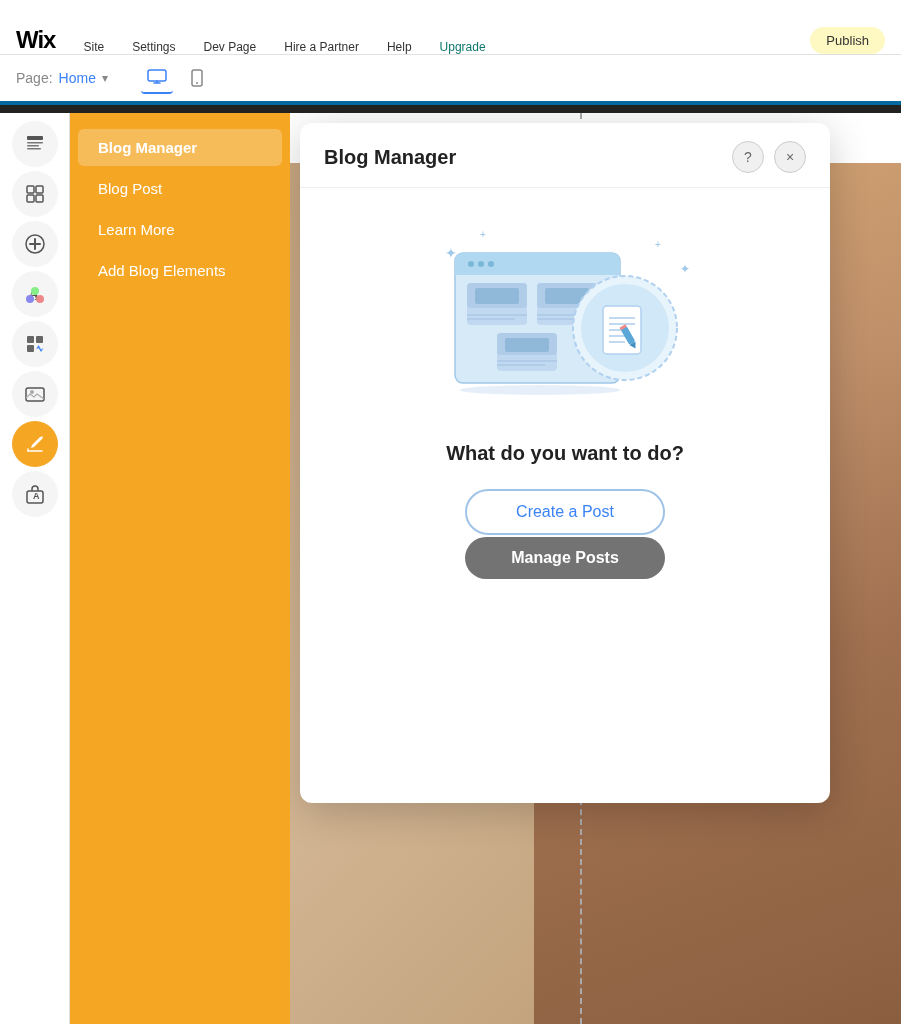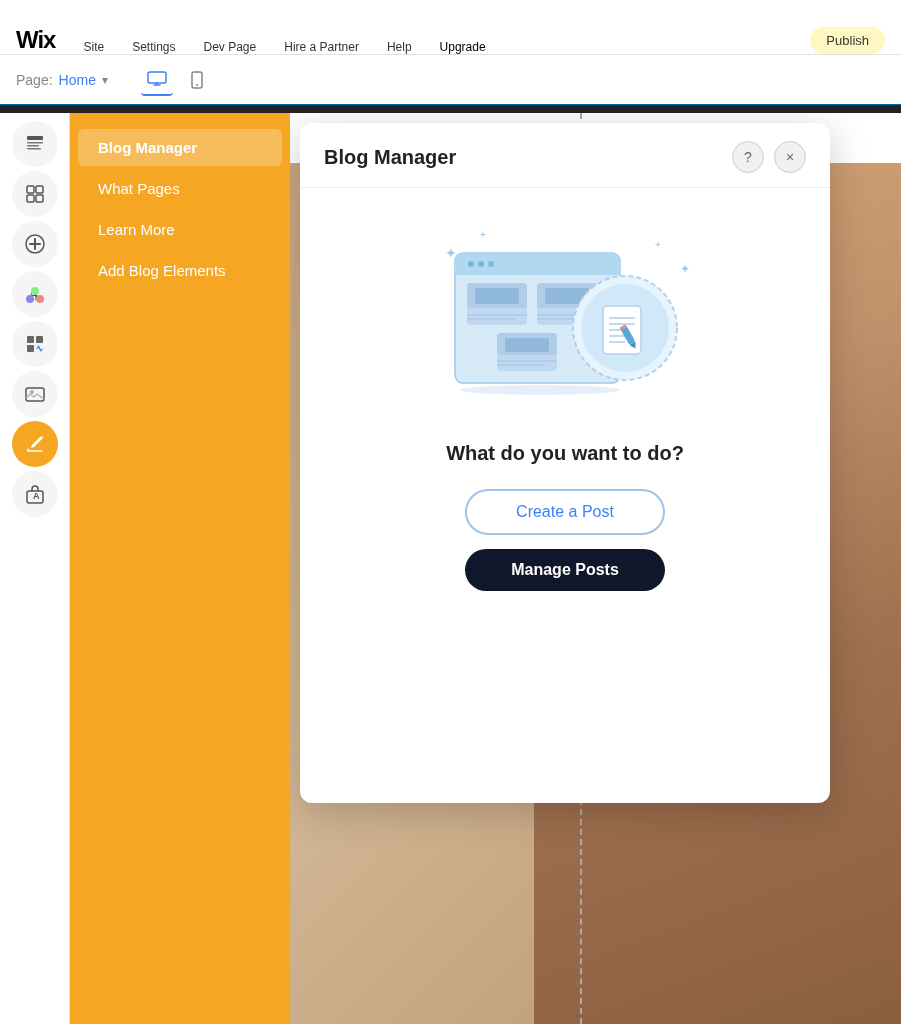--- a/index.html
+++ b/index.html
@@ -24,40 +24,40 @@
       position: relative;
       z-index: 10;
     }
     .nav-item {
       font-size: 12px;
       color: #333;
       cursor: pointer;
       white-space: nowrap;
     }
     .nav-item.upgrade {
-      color: #000000;
+      color: #0f766e;
     }
     .nav-right {
       margin-left: auto;
     }
     .nav-btn {
       background: #fef9c3;
       border: none;
       border-radius: 20px;
       padding: 6px 16px;
       font-size: 13px;
       cursor: pointer;
       color: #333;
     }
 
     
     .toolbar {
       height: 50px;
       background: #fff;
-      border-bottom: 1px solid #0369a1;
+      border-bottom: 4px solid #0369a1;
       display: flex;
       align-items: center;
       padding: 0 16px;
       gap: 17px;
       position: relative;
       z-index: 10;
     }
     .page-selector {
       display: flex;
       align-items: center;
@@ -266,21 +266,21 @@
     .question-text {
       font-size: 20px;
       font-weight: 600;
       color: #222;
       text-align: center;
     }
 
     .action-buttons {
       display: flex;
       flex-direction: column;
-      gap: 14px;
+      gap: 2px;
       width: 100%;
       align-items: center;
     }
 
     .btn-create {
       width: 200px;
       padding: 12px 24px;
       border-radius: 25px;
       border: 2px solid #a0c4e8;
       background: #fff;
@@ -289,21 +289,21 @@
       cursor: pointer;
       text-align: center;
       transition: background 0.2s;
     }
 
     .btn-manage {
       width: 200px;
       padding: 12px 24px;
       border-radius: 25px;
       border: none;
-      background: #0f172a;
+      background: #737373;
       color: #fff;
       font-size: 16px;
       font-weight: 600;
       cursor: pointer;
       text-align: center;
       transition: background 0.2s;
     }
 
     
     .dashed-line {
@@ -439,21 +439,21 @@
         <rect x="3" y="8" width="16" height="12" rx="2" stroke="#555" stroke-width="1.5"></rect>
         <path d="M8 8V6a3 3 0 016 0v2" stroke="#555" stroke-width="1.5"></path>
         <text x="9" y="16" font-size="9" fill="#555" font-weight="700">A</text>
       </svg>
     </div>
 
   </div>
 
   <div class="orange-panel">
     <div class="orange-menu-item active">Blog Manager</div>
-    <div class="orange-menu-item">What Pages</div>
+    <div class="orange-menu-item">Blog Post</div>
     <div class="orange-menu-item">Learn More</div>
     <div class="orange-menu-item">Add Blog Elements</div>
   </div>
 
   <div class="canvas-area">
 
     <div class="dashed-line"></div>
 
     <div class="bg-content">
       <div class="bg-blog-header">

